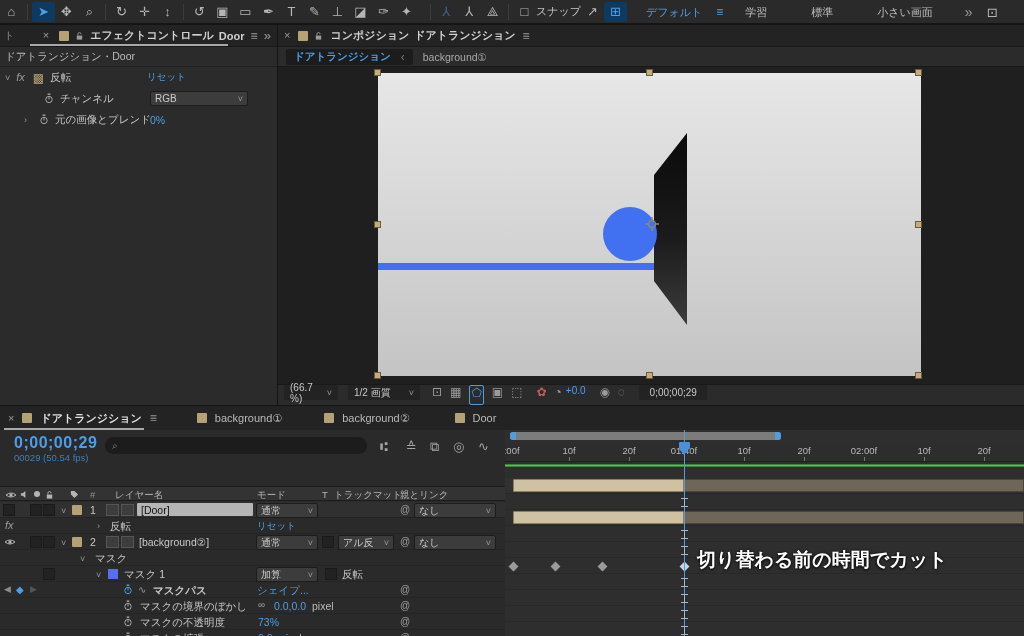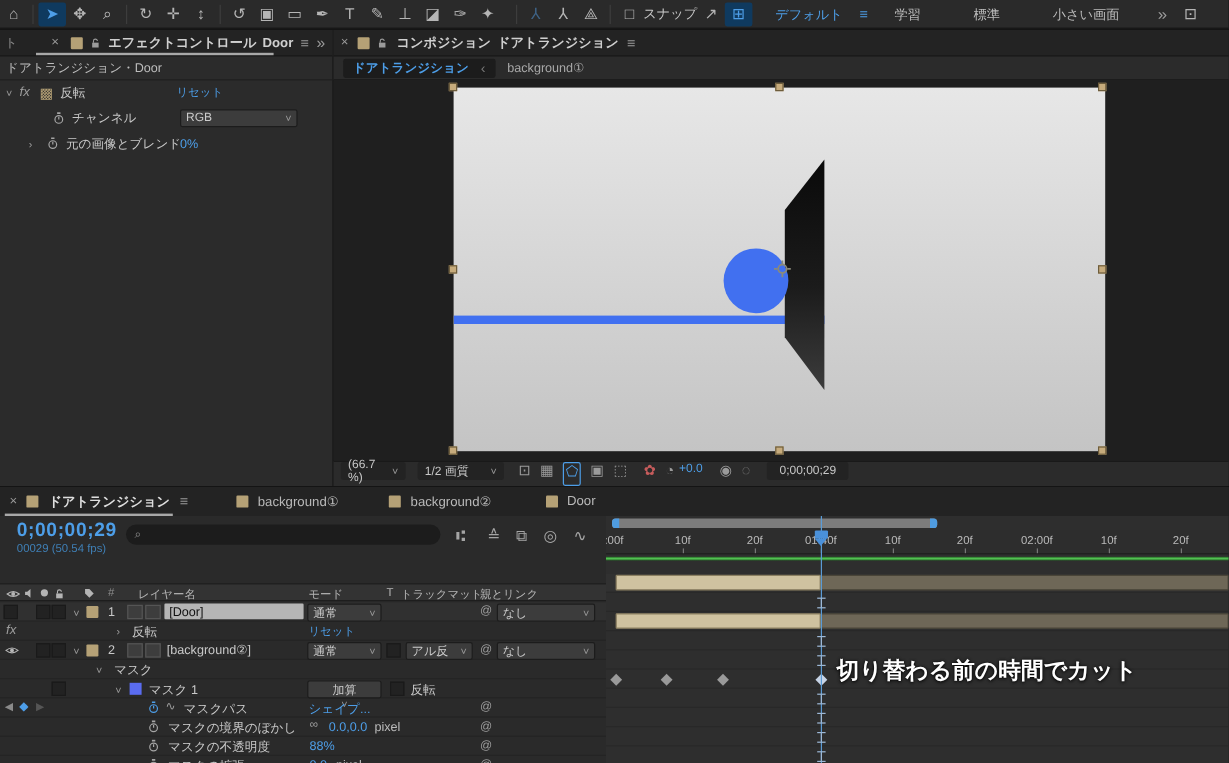--- a/index.html
+++ b/index.html
@@ -383,39 +383,39 @@
       <div class="tl-row" style="top:120px;">
         <span class="chev abs" style="left:80px; top:4px;">˅</span>
         <span class="abs txt" style="left:95px; top:2px;">マスク</span>
       </div>
 
       <div class="tl-row" style="top:136px;">
         <span class="avbox" style="left:43px;"></span>
         <span class="chev abs" style="left:96px; top:4px;">˅</span>
         <span class="abs" style="left:108px; top:3px; width:10px; height:10px; background:#5a6cf0;"></span>
         <span class="abs txt" style="left:124px; top:2px;">マスク 1</span>
-        <div class="dd abs" style="left:256px; top:1px; width:62px;flex-direction:column;">
+        <div class="dd abs" style="left:256px; top:1px; width:62px;">
           <span>加算</span>
           <span class="chev">˅</span>
         </div>
         <span class="avbox" style="left:325px;"></span>
         <span class="abs txt" style="left:342px; top:2px;">反転</span>
       </div>
 
       <div class="tl-row" style="top:152px;">
         <span class="abs icon dim" style="left:4px; top:3px; font-size:9px; color:#8a8a8a;">◀</span>
         <span class="abs" style="left:16px; top:2px; font-size:10px; color:#4d9ee8;">◆</span>
         <span class="abs icon dim" style="left:30px; top:3px; font-size:9px;">▶</span>
         <svg class="sw on" viewBox="0 0 10 11" style="position:absolute; left:123px; top:2px;">
             <circle cx="5" cy="6.5" r="3.2" fill="none" stroke="currentColor"></circle>
             <line x1="5" y1="6.5" x2="5" y2="4.2" stroke="currentColor"></line>
             <line x1="3.6" y1="1.2" x2="6.4" y2="1.2" stroke="currentColor" stroke-width="1.4"></line>
           </svg>
         <span class="abs icon" style="left:138px; top:3px; font-size:10px;">∿</span>
-        <span class="abs txt" style="left:153px; top:2px;">マスクパス</span>
+        <span class="abs txt" style="left:153px; top:2px;font-weight:bold;">マスクパス</span>
         <span class="abs val" style="left:257px; top:2px;">シェイプ...</span>
         <span class="abs icon" style="left:400px; top:3px; font-size:10px;">@</span>
       </div>
 
       <div class="tl-row" style="top:168px;">
         <svg class="sw" viewBox="0 0 10 11" style="position:absolute; left:123px; top:2px;">
             <circle cx="5" cy="6.5" r="3.2" fill="none" stroke="currentColor"></circle>
             <line x1="5" y1="6.5" x2="5" y2="4.2" stroke="currentColor"></line>
             <line x1="3.6" y1="1.2" x2="6.4" y2="1.2" stroke="currentColor" stroke-width="1.4"></line>
           </svg>
@@ -426,21 +426,21 @@
         <span class="abs icon" style="left:400px; top:3px; font-size:10px;">@</span>
       </div>
 
       <div class="tl-row" style="top:184px;">
         <svg class="sw" viewBox="0 0 10 11" style="position:absolute; left:123px; top:2px;">
             <circle cx="5" cy="6.5" r="3.2" fill="none" stroke="currentColor"></circle>
             <line x1="5" y1="6.5" x2="5" y2="4.2" stroke="currentColor"></line>
             <line x1="3.6" y1="1.2" x2="6.4" y2="1.2" stroke="currentColor" stroke-width="1.4"></line>
           </svg>
         <span class="abs txt" style="left:140px; top:2px;">マスクの不透明度</span>
-        <span class="abs val" style="left:258px; top:2px;">88%</span>
+        <span class="abs val" style="left:258px; top:2px;">73%</span>
         <span class="abs icon" style="left:400px; top:3px; font-size:10px;">@</span>
       </div>
 
       <div class="tl-row" style="top:200px;">
         <svg class="sw" viewBox="0 0 10 11" style="position:absolute; left:123px; top:2px;">
             <circle cx="5" cy="6.5" r="3.2" fill="none" stroke="currentColor"></circle>
             <line x1="5" y1="6.5" x2="5" y2="4.2" stroke="currentColor"></line>
             <line x1="3.6" y1="1.2" x2="6.4" y2="1.2" stroke="currentColor" stroke-width="1.4"></line>
           </svg>
         <span class="abs txt" style="left:140px; top:2px;">マスクの拡張</span>

